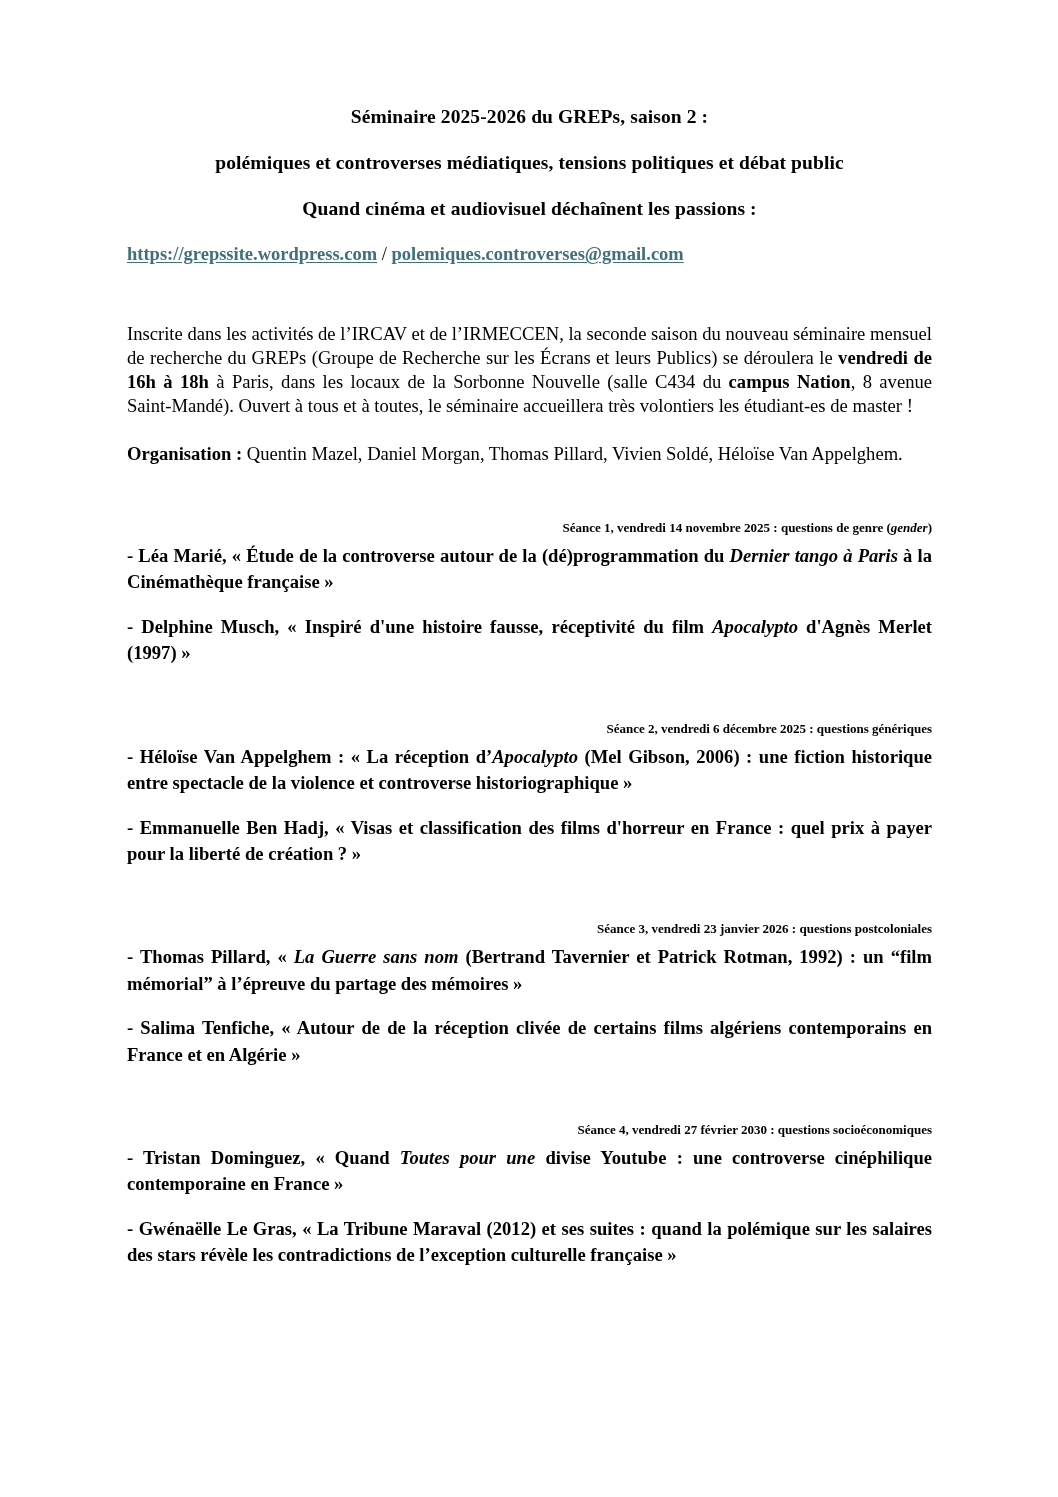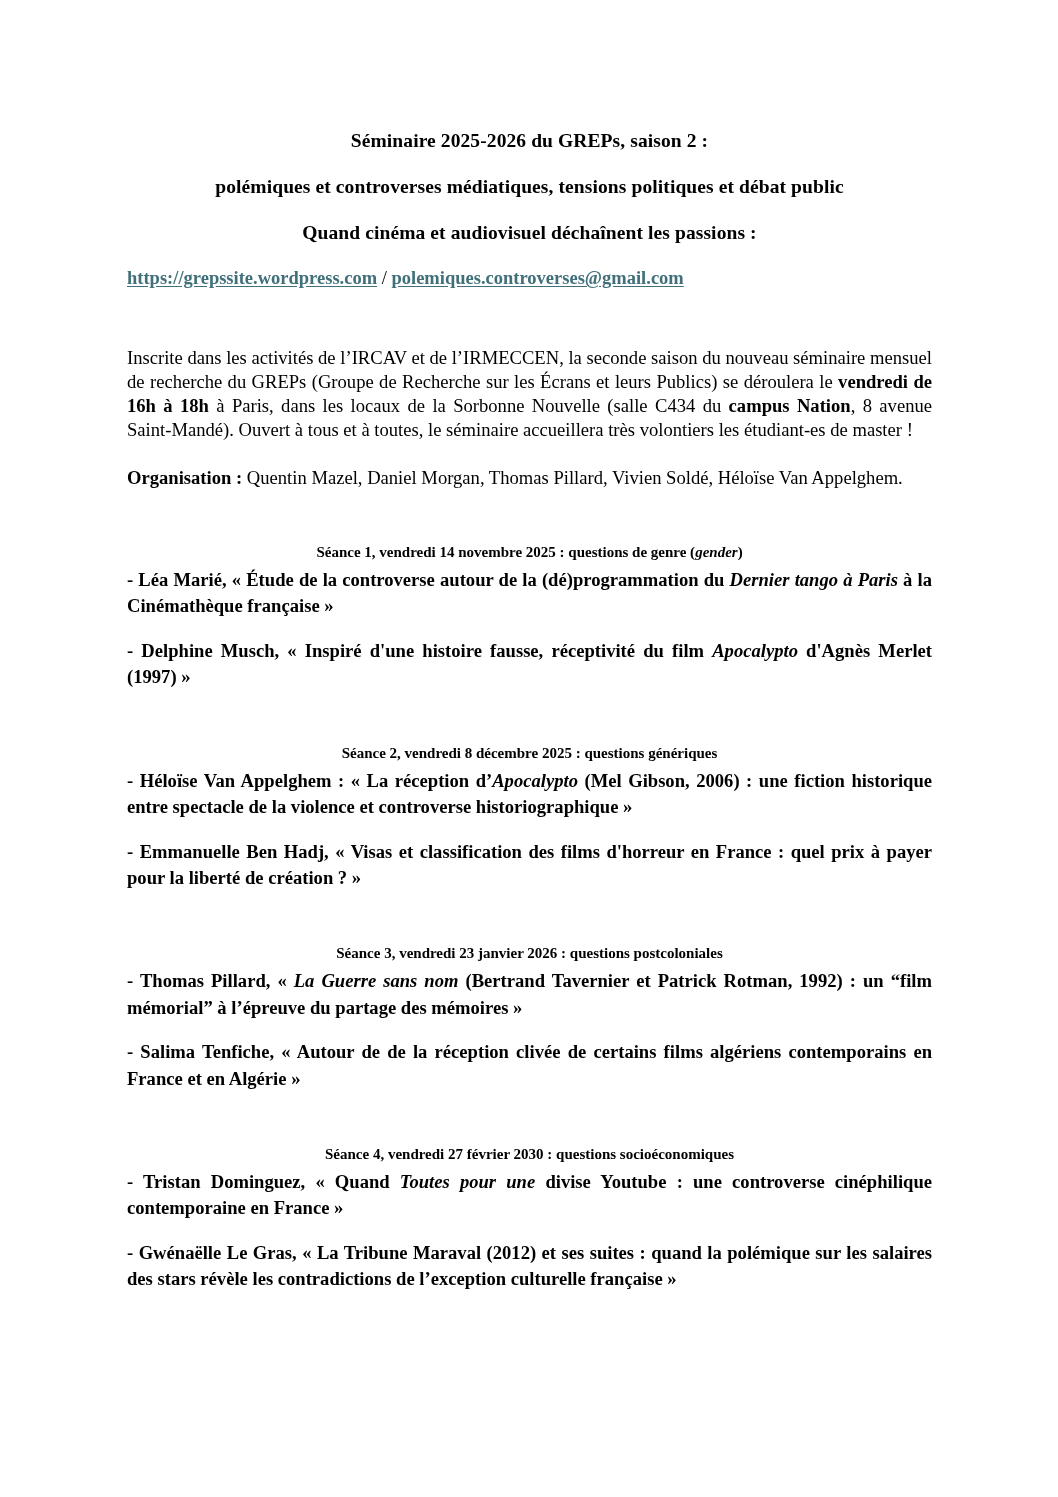--- a/index.html
+++ b/index.html
@@ -14,21 +14,21 @@
     color: #000000;
     overflow: hidden;
   }
 
   .page {
     position: relative;
     width: 1058px;
     height: 1497px;
     background: #ffffff;
     box-sizing: border-box;
-    padding: 118px 126px 0 127px;
+    padding: 94px 126px 0 127px;
   }
 
   
   .title-block {
     text-align: center;
   }
   .title-line {
     font-weight: bold;
     font-size: 19.5px;
     line-height: 46px;
@@ -71,23 +71,23 @@
   .organisation {
     margin-top: 24px;
   }
 
   .seance-block {
     margin-top: 49px;
   }
 
   .seance-heading {
     font-weight: bold;
-    font-size: 15px;
+    font-size: 13px;
     line-height: 26.2px;
-    text-align: center;
+    text-align: right;
   }
 
   .seance-entry {
     font-size: 18.6px;
     line-height: 26.2px;
     text-align: justify;
     text-justify: inter-word;
     margin-top: 2px;
     font-weight: bold;
   }
@@ -114,21 +114,21 @@
 
   <p class="body-text organisation"><b>Organisation :</b><span> Quentin Mazel, Daniel Morgan, Thomas Pillard, Vivien Soldé, Héloïse Van Appelghem.</span></p>
 
   <div class="seance-block">
     <div class="seance-heading"><span>Séance 1, vendredi 14 novembre 2025 : questions de genre (</span><i>gender</i><span>)</span></div>
     <p class="seance-entry"><span>- Léa Marié, « Étude de la controverse autour de la (dé)programmation du </span><i>Dernier tango à Paris</i><span> à la Cinémathèque française »</span></p>
     <p class="seance-entry"><span>- Delphine Musch, « Inspiré d'une histoire fausse, réceptivité du film </span><i>Apocalypto</i><span> d'Agnès Merlet (1997) »</span></p>
   </div>
 
   <div class="seance-block">
-    <div class="seance-heading"><span>Séance 2, vendredi 8 décembre 2025 : questions génériques</span><i></i><span></span></div>
+    <div class="seance-heading"><span>Séance 2, vendredi 6 décembre 2025 : questions génériques</span><i></i><span></span></div>
     <p class="seance-entry"><span>- Héloïse Van Appelghem : « La réception d’</span><i>Apocalypto</i><span> (Mel Gibson, 2006) : une fiction historique entre spectacle de la violence et controverse historiographique »</span></p>
     <p class="seance-entry"><span>- Emmanuelle Ben Hadj, « Visas et classification des films d'horreur en France : quel prix à payer pour la liberté de création ? »</span><i></i><span></span></p>
   </div>
 
   <div class="seance-block">
     <div class="seance-heading"><span>Séance 3, vendredi 23 janvier 2026 : questions postcoloniales</span><i></i><span></span></div>
     <p class="seance-entry"><span>- Thomas Pillard, « </span><i>La Guerre sans nom</i><span> (Bertrand Tavernier et Patrick Rotman, 1992) : un “film mémorial” à l’épreuve du partage des mémoires »</span></p>
     <p class="seance-entry"><span>- Salima Tenfiche, « Autour de de la réception clivée de certains films algériens contemporains en France et en Algérie »</span><i></i><span></span></p>
   </div>
 

